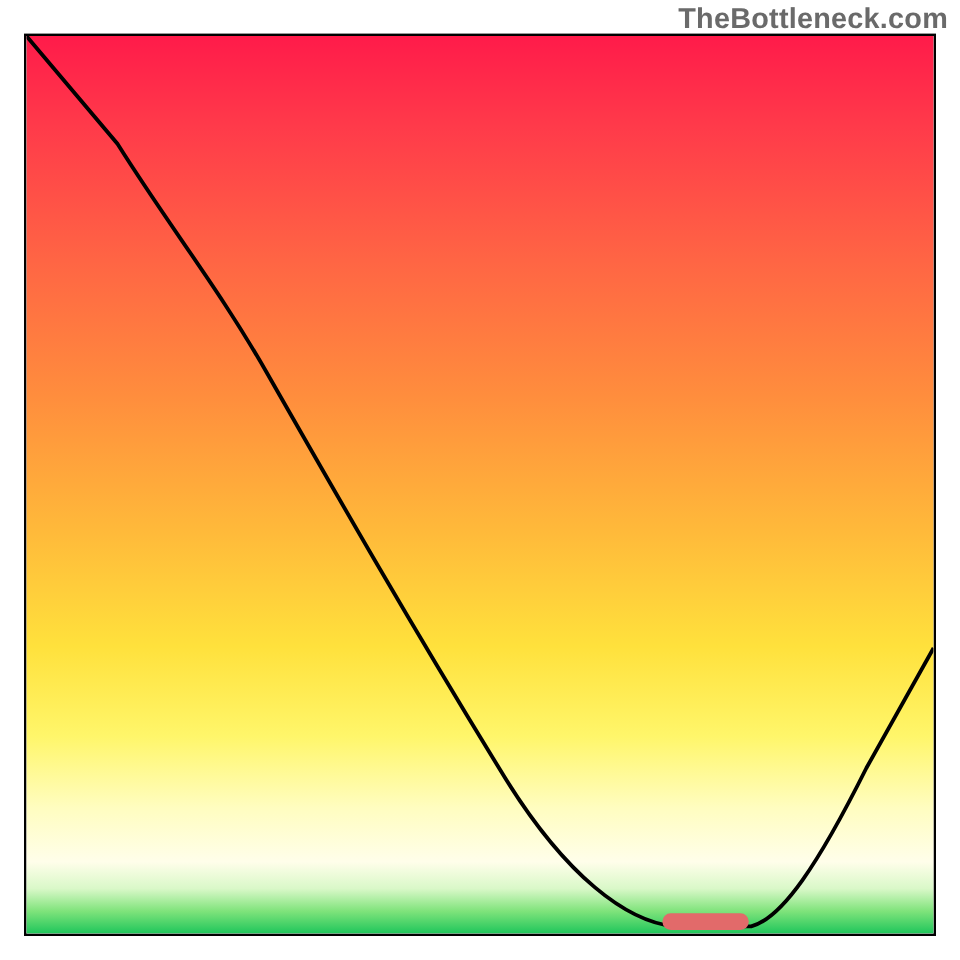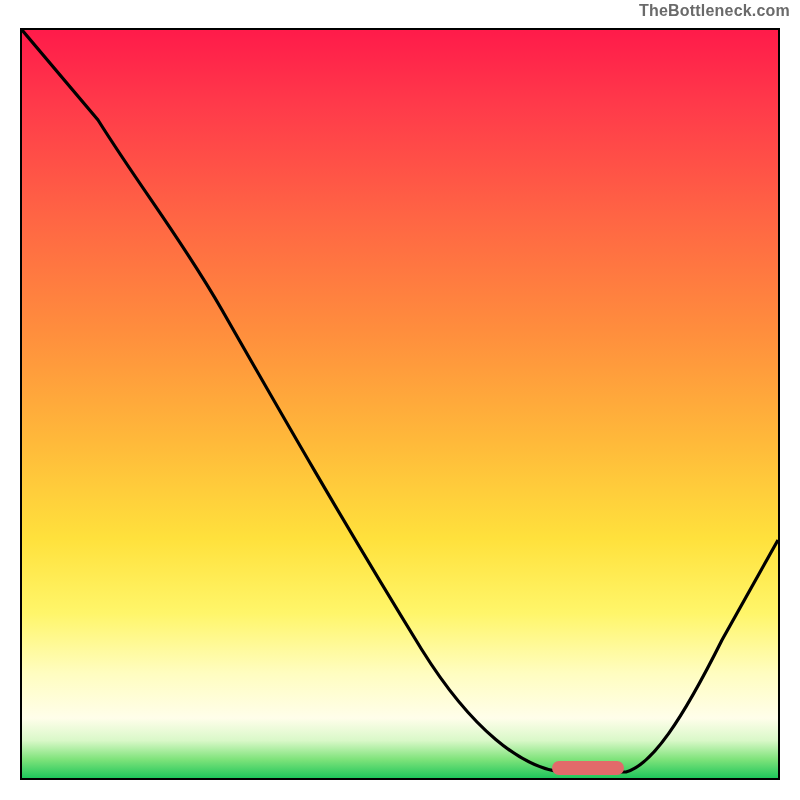--- a/index.html
+++ b/index.html
@@ -12,21 +12,21 @@
   }
   .chart-wrap {
     position: relative;
     width: 800px;
     height: 800px;
   }
   .watermark {
     position: absolute;
     top: 2px;
     right: 10px;
-    font-size: 16px;
+    font-size: 24px;
     font-weight: 600;
     color: #6a6a6a;
     letter-spacing: 0.2px;
     z-index: 20;
   }
   .plot-area {
     position: absolute;
     left: 20px;
     top: 28px;
     width: 760px;

